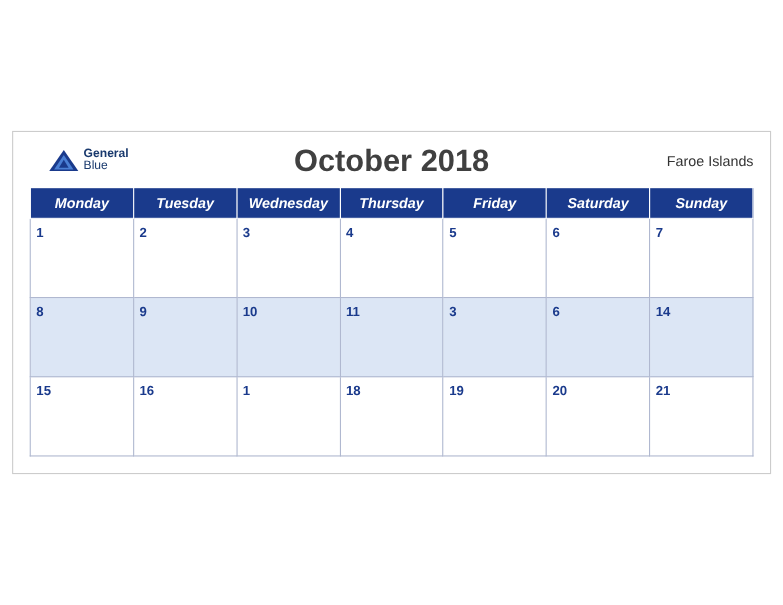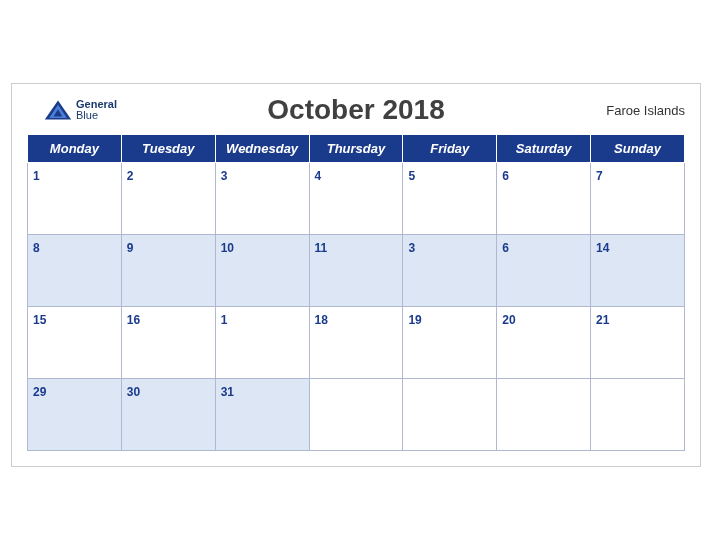--- a/index.html
+++ b/index.html
@@ -160,24 +160,15 @@
         </tr>
         <tr>
           <td><span class="day-number">15</span></td>
           <td><span class="day-number">16</span></td>
           <td><span class="day-number">1</span></td>
           <td><span class="day-number">18</span></td>
           <td><span class="day-number">19</span></td>
           <td><span class="day-number">20</span></td>
           <td><span class="day-number">21</span></td>
         </tr>
-        <tr>
-          <td><span class="day-number">29</span></td>
-          <td><span class="day-number">30</span></td>
-          <td><span class="day-number">31</span></td>
-          <td class="empty-cell" style="background-color: rgb(255, 255, 255);"></td>
-          <td class="empty-cell" style="background-color: rgb(255, 255, 255);"></td>
-          <td class="empty-cell" style="background-color: rgb(255, 255, 255);"></td>
-          <td class="empty-cell" style="background-color: rgb(255, 255, 255);"></td>
-        </tr>
       </tbody>
   </table>
 </div>
 
 </body></html>

